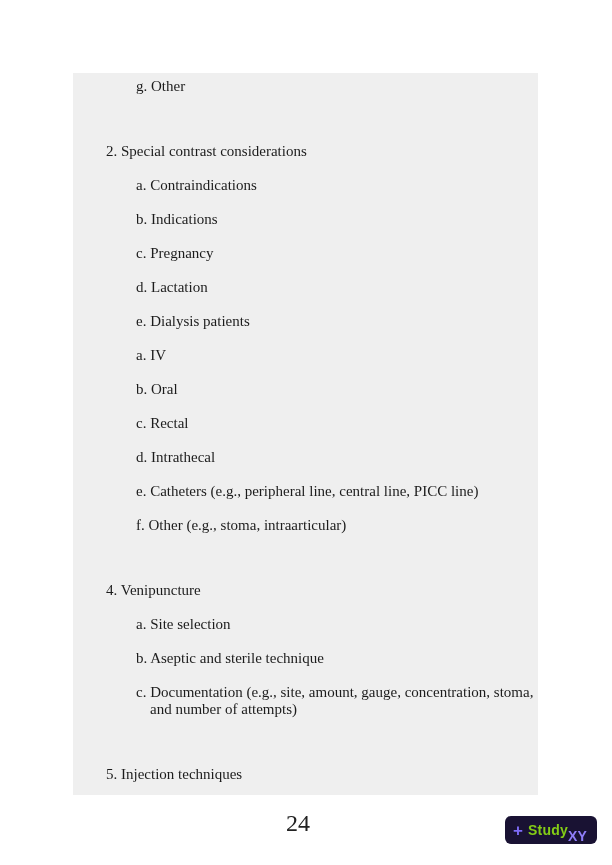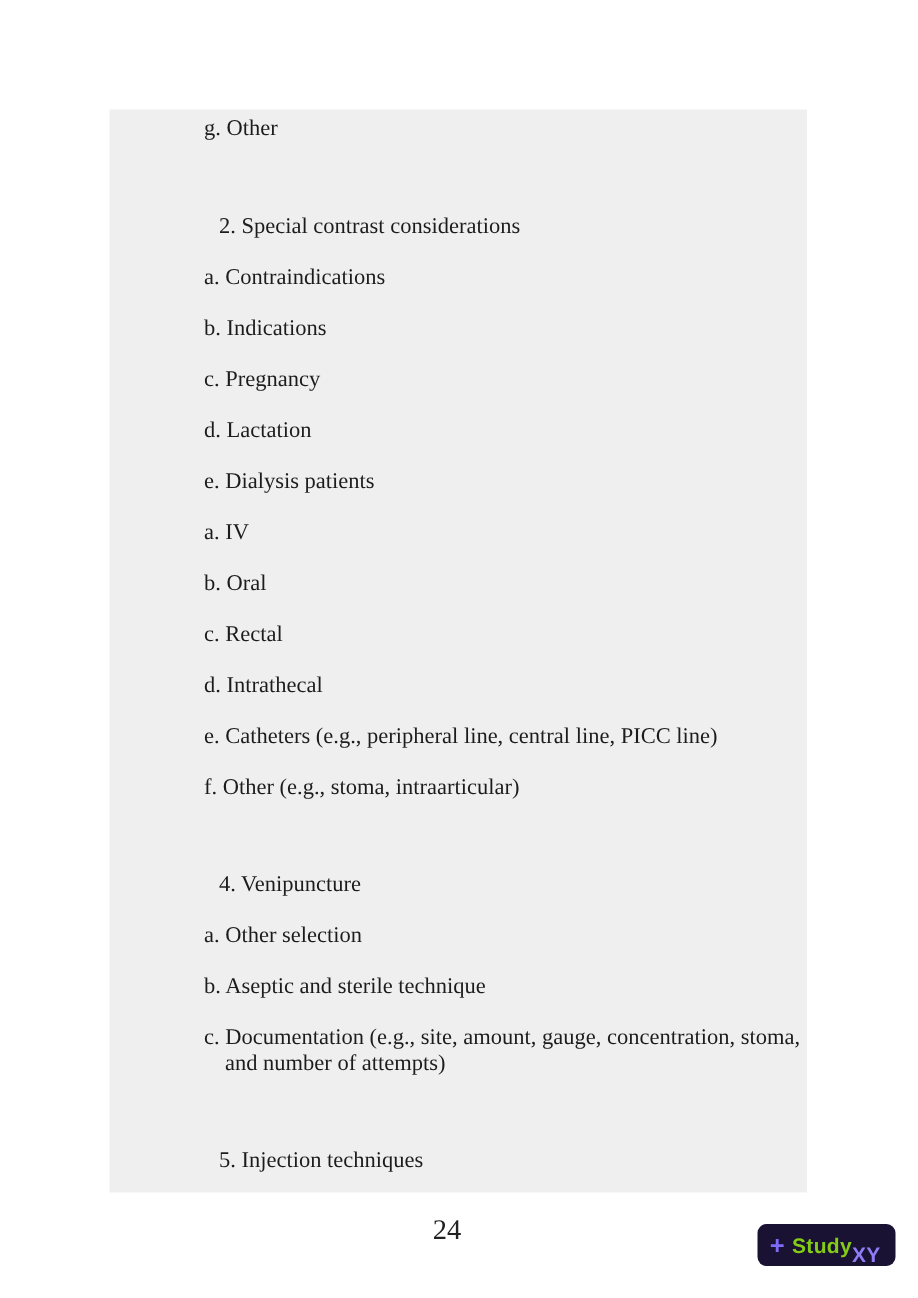--- a/index.html
+++ b/index.html
@@ -22,28 +22,28 @@
   }
   .row {
     font-size: 15px;
     line-height: 17px;
     color: #1c1c1c;
     margin-bottom: 17px;
     text-indent: -14px;
     padding-right: 2px;
   }
   .row.letter { padding-left: 77px; }
-  .row.number { padding-left: 87px; margin-top: 48px; }
+  .row.number { padding-left: 47px; margin-top: 48px; }
   .footer-pagenum {
     position: absolute;
     left: 0;
     right: 16px;
     top: 810px;
     text-align: center;
-    font-size: 19px;
+    font-size: 24px;
     color: #222222;
   }
   .brand-badge {
     position: absolute;
     right: 15px;
     top: 816px;
     height: 28px;
     background: #191233;
     border-radius: 6px;
     display: flex;
@@ -92,21 +92,21 @@
       <div class="row letter">c. Rectal</div>
 
       <div class="row letter">d. Intrathecal</div>
 
       <div class="row letter">e. Catheters (e.g., peripheral line, central line, PICC line)</div>
 
       <div class="row letter">f. Other (e.g., stoma, intraarticular)</div>
 
       <div class="row number">4. Venipuncture</div>
 
-      <div class="row letter">a. Other selection</div>
+      <div class="row letter">a. Site selection</div>
 
       <div class="row letter">b. Aseptic and sterile technique</div>
 
       <div class="row letter">c. Documentation (e.g., site, amount, gauge, concentration, stoma, and number of attempts)</div>
 
       <div class="row number">5. Injection techniques</div>
     </div>
 
   <div class="footer-pagenum">24</div>
 

